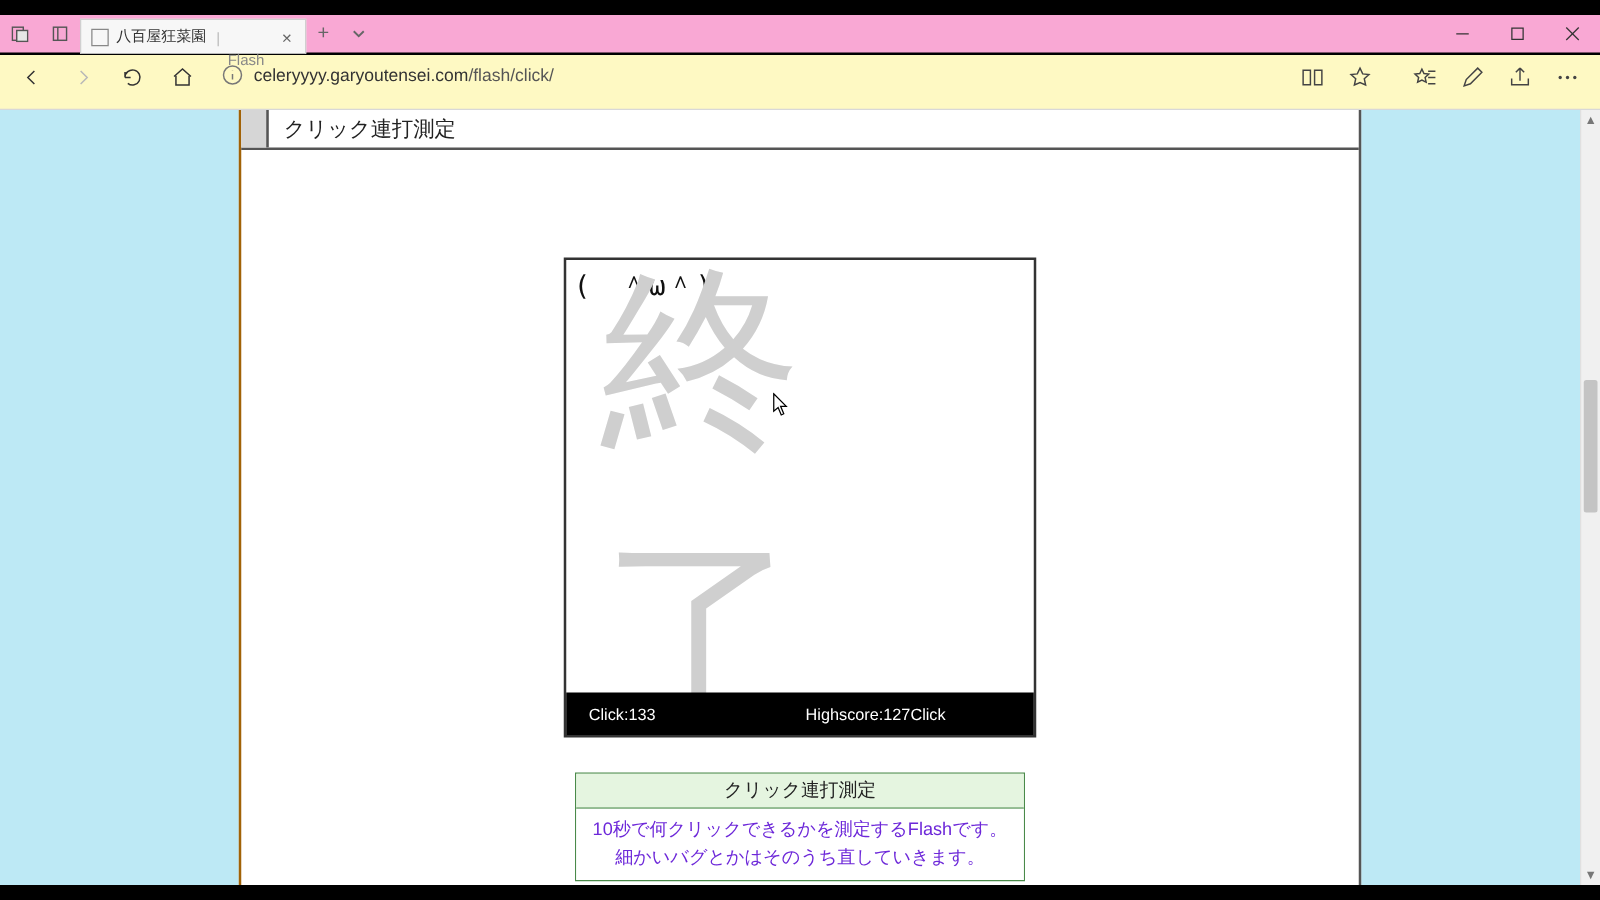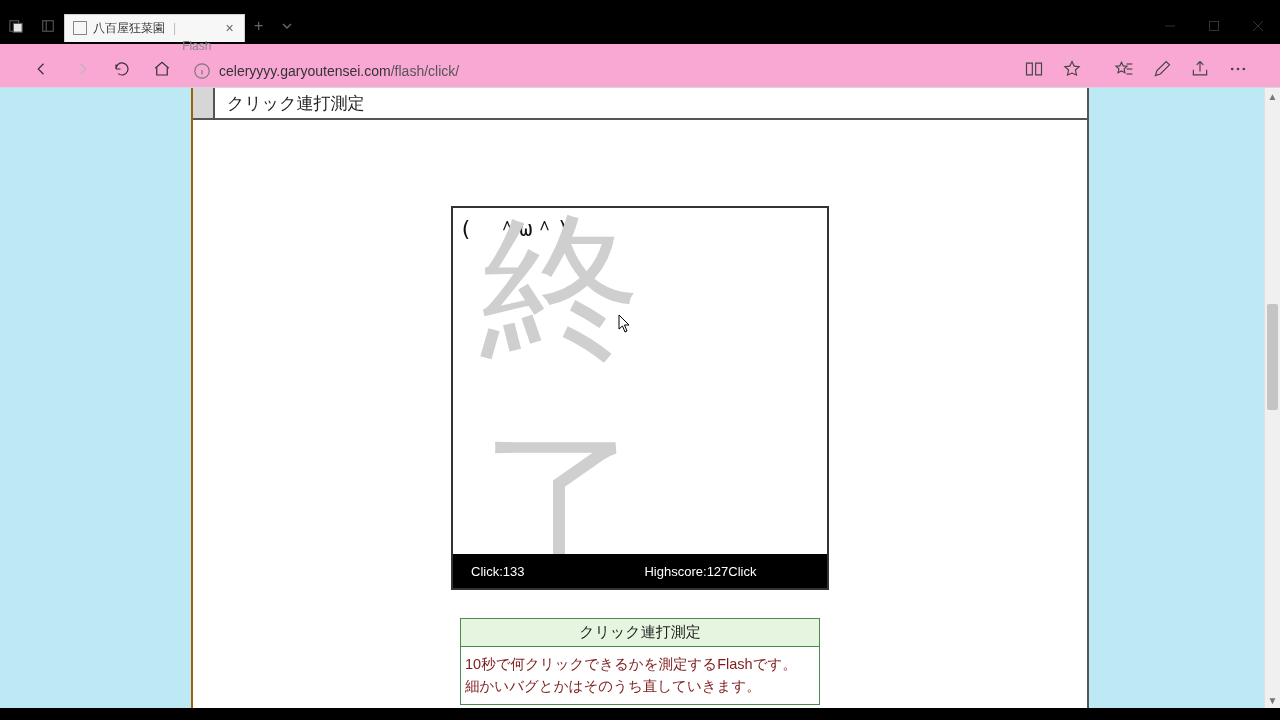--- a/index.html
+++ b/index.html
@@ -3,22 +3,22 @@
 <meta charset="utf-8">
 <style>
   * { margin: 0; padding: 0; box-sizing: border-box; }
   html, body { width: 1280px; height: 720px; overflow: hidden; font-family: "Meiryo", "Yu Gothic", Arial, sans-serif; }
   .letterbox-top, .letterbox-bottom { background: #000; width: 100%; }
   .letterbox-top { height: 12px; }
   .letterbox-bottom { height: 12px; position: absolute; bottom: 0; left: 0; }
   .viewport { position: relative; height: 696px; background: #f0f0f0; }
   
   .tabbar {
-    height: 32px; background: #000000; display: flex; align-items: center;
-    border-bottom: 5px solid #000000;
+    height: 32px; background: #f9a8d4; display: flex; align-items: center;
+    border-bottom: 2px solid #000000;
   }
   .tb-btn {
     width: 32px; height: 32px; display: flex; align-items: center; justify-content: center;
     color: #555;
   }
   .tb-btn svg { width: 14px; height: 14px; }
   .tab {
     height: 28px; margin-top: 4px; background: #f7f7f7; border: 1px solid #d0d0d0;
     border-bottom: none; display: flex; align-items: center; padding: 0 10px 0 8px;
     font-size: 12px; color: #333; gap: 6px; min-width: 180px;
@@ -27,22 +27,22 @@
   .tab .sep { color: #bbb; padding: 0 0 0 2px; }
   .tab .sub { color: #888; margin-top: 36px; }
   .tab .close { margin-left: auto; color: #666; font-size: 14px; padding-left: 8px; }
   .newtab { width: 28px; display:flex; align-items:center; justify-content:center; color:#666; font-size:16px; }
   .tabchev { width: 28px; display:flex; align-items:center; justify-content:center; color:#666; }
   .win-controls { margin-left: auto; display: flex; }
   .win-btn { width: 44px; height: 32px; display:flex; align-items:center; justify-content:center; color:#333; }
   .win-btn svg { width: 12px; height: 12px; }
   
   .toolbar {
-    height: 44px; background: #f9a8d4; border-bottom: 1px solid #d8d8d8;
-    display: flex; align-items: flex-end; padding: 0 24px; gap: 4px;
+    height: 44px; background: #fef9c3; border-bottom: 1px solid #d8d8d8;
+    display: flex; align-items: flex-start; padding: 0 8px; gap: 4px;
   }
   .nav-btn { width: 36px; height: 36px; display:flex; align-items:center; justify-content:center; color:#333; }
   .nav-btn.disabled { color: #b8b8b8; }
   .nav-btn svg { width: 18px; height: 18px; }
   .urlbar {
     flex: 1; height: 32px; display:flex; align-items:center; gap:8px; padding: 0 8px;
     border: 1px solid transparent; border-radius: 2px;
   }
   .urlbar .info-icon { width:18px; height:18px; color:#777; }
   .urlbar .url-text { font-size: 14px; color:#555; }
@@ -95,21 +95,21 @@
 
   .desc-box {
     position:absolute; left:50%; transform: translateX(-50%); top: 530px;
     width: 360px; border: 1px solid #4a8a4a;
   }
   .desc-title {
     background: #e5f5e0; text-align:center; font-size: 15px; padding: 4px 0; color:#222;
     border-bottom: 1px solid #4a8a4a;
   }
   .desc-body {
-    background:#fff; font-size: 14.5px; color:#7f1d1d; text-align:left; padding: 6px 4px 6px;
+    background:#fff; font-size: 14.5px; color:#6d28d9; text-align:center; padding: 6px 4px 6px;
     line-height: 1.55;
   }
 
   
   .vscroll {
     position:absolute; right:0; top:0; bottom:0; width:16px; background:#f0f0f0;
     border-left:1px solid #e0e0e0;
   }
   .vscroll .arrow { height:16px; display:flex; align-items:center; justify-content:center; color:#777; font-size:10px;}
   .vscroll .track { position:absolute; top:16px; bottom:16px; left:0; right:0; }

